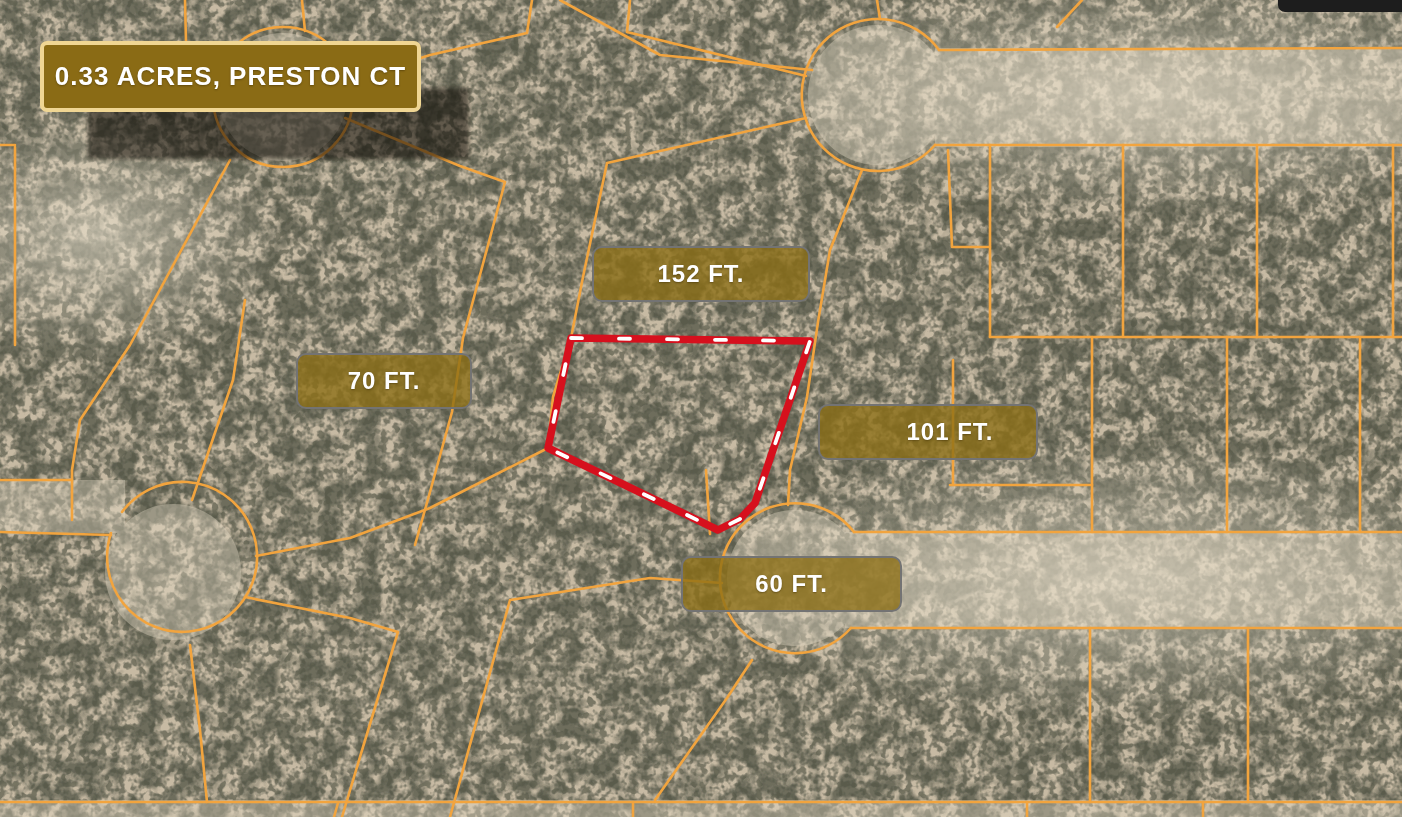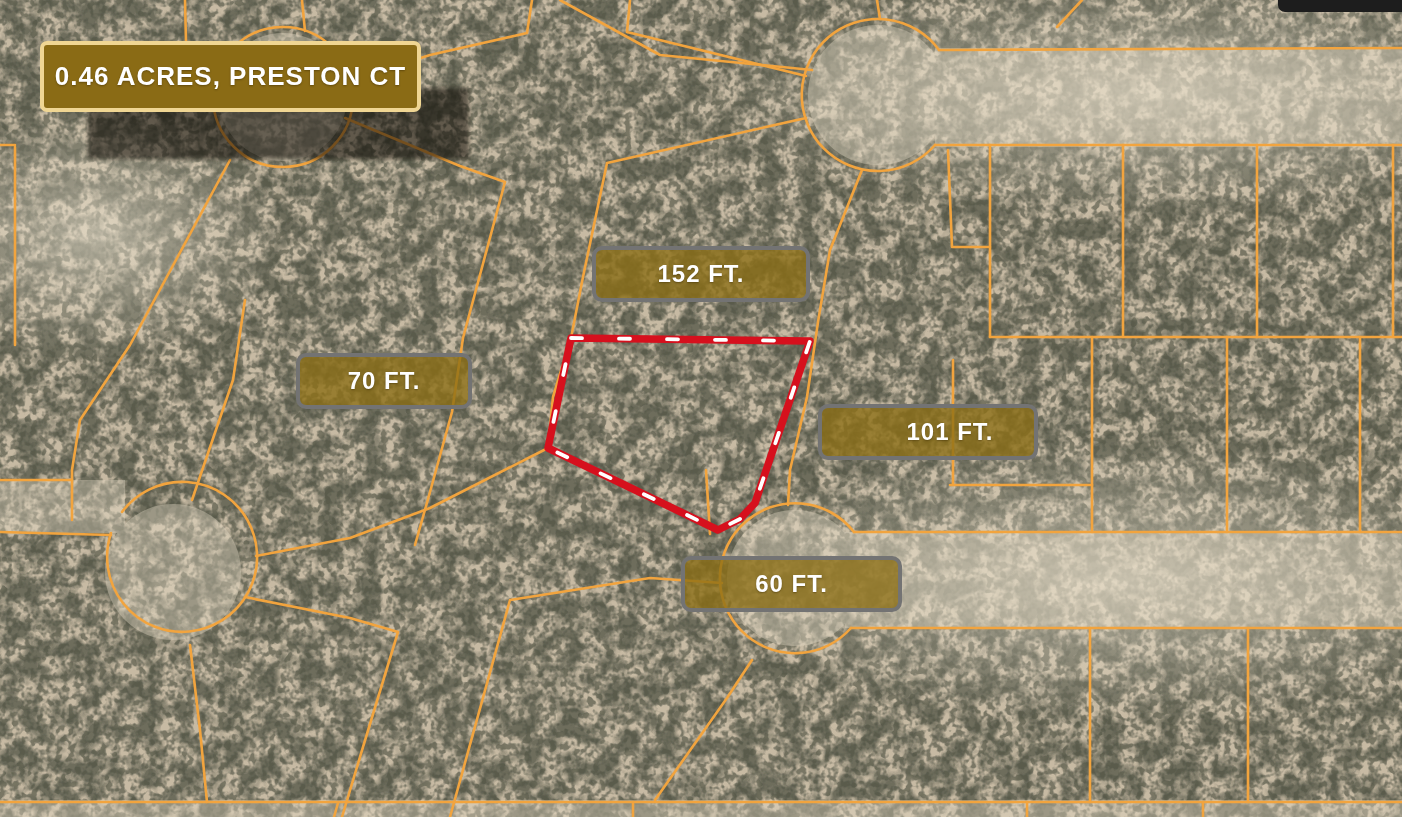--- a/index.html
+++ b/index.html
@@ -20,21 +20,21 @@
     left:40px;top:41px;width:381px;height:71px;
     background:#8a6b15;border:4px solid #f0d693;border-radius:7px;
     font-size:26px;
   }
   .title-shadow{
     position:absolute;left:88px;top:88px;width:381px;height:71px;
     background:rgba(12,10,4,.55);filter:blur(2px);
   }
   .badge.dim{
     background:rgba(140,110,20,.78);
-    border:4px solid #737373;border-radius:10px;
+    border:2px solid #737373;border-radius:10px;
     font-size:24px;
   }
   .dim.pos-152{left:592px;top:246px;width:218px;height:56px;}
   .dim.pos-70 {left:296px;top:353px;width:176px;height:56px;}
   .dim.pos-101{left:818px;top:404px;width:220px;height:56px;padding-left:44px;}
   .dim.pos-116{left:403px;top:513px;width:219px;height:56px;}
   .dim.pos-60 {left:681px;top:556px;width:221px;height:56px;}
   
   .net{fill:none;stroke-width:2.6;stroke-linejoin:round;stroke-linecap:round;}
   .parcel-base{fill:none;stroke-width:7.5;stroke-linejoin:round;stroke-linecap:round;}
@@ -165,21 +165,21 @@
       <polygon class="parcel-base" stroke="#d6101d" points="571,338 810,341 755,503 740,519 718,530 548,448"></polygon>
       <polygon class="parcel-dash" stroke="#ffffff" points="571,338 810,341 755,503 740,519 718,530 548,448"></polygon>
     </g>
 
     <rect x="1278" y="-8" width="130" height="20" rx="7" fill="#1d1d1d"></rect>
   </svg>
 
   <div class="title-shadow"></div>
 
   <div class="badge title">
-    <span>0.46 ACRES, PRESTON CT</span>
+    <span>0.33 ACRES, PRESTON CT</span>
   </div>
 
   <div class="badge dim pos-152">
     <span>152 FT.</span>
   </div>
   <div class="badge dim pos-70">
     <span>70 FT.</span>
   </div>
   <div class="badge dim pos-101">
     <span>101 FT.</span>

